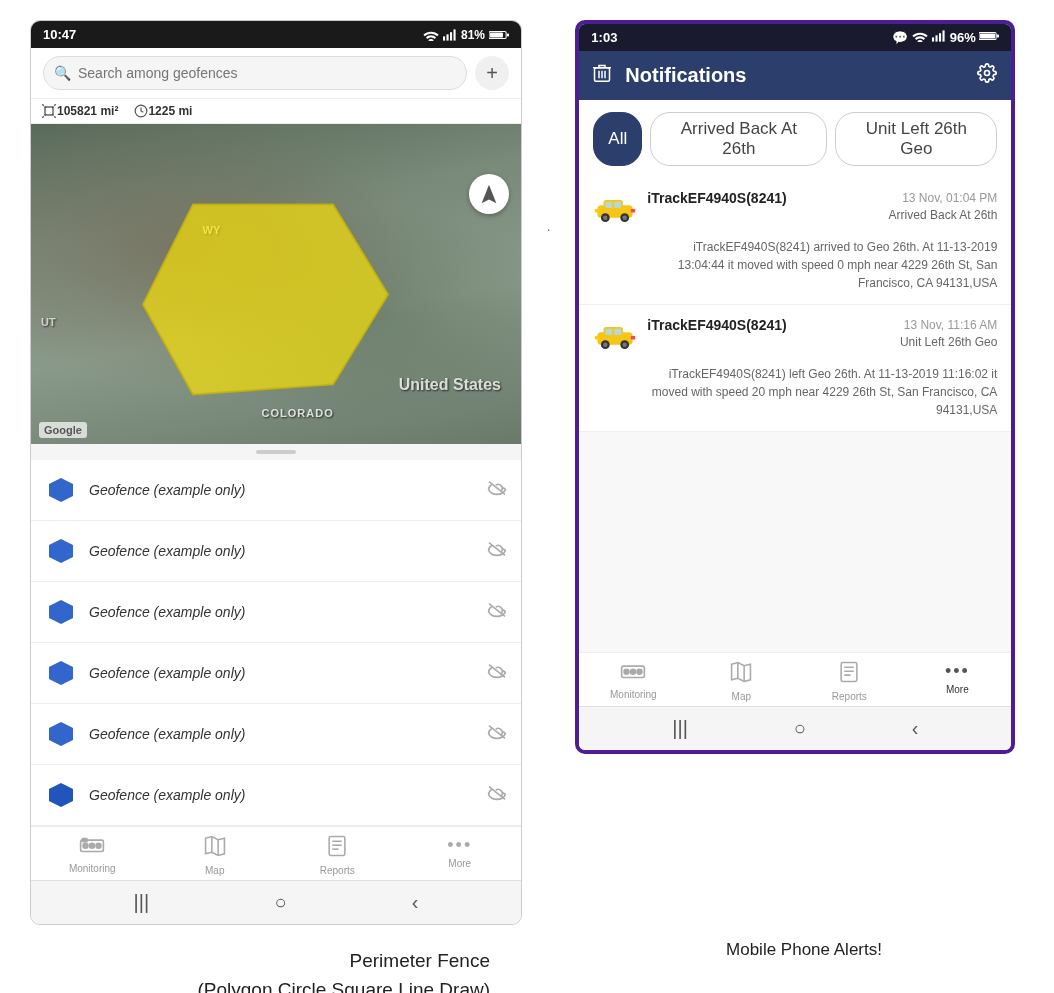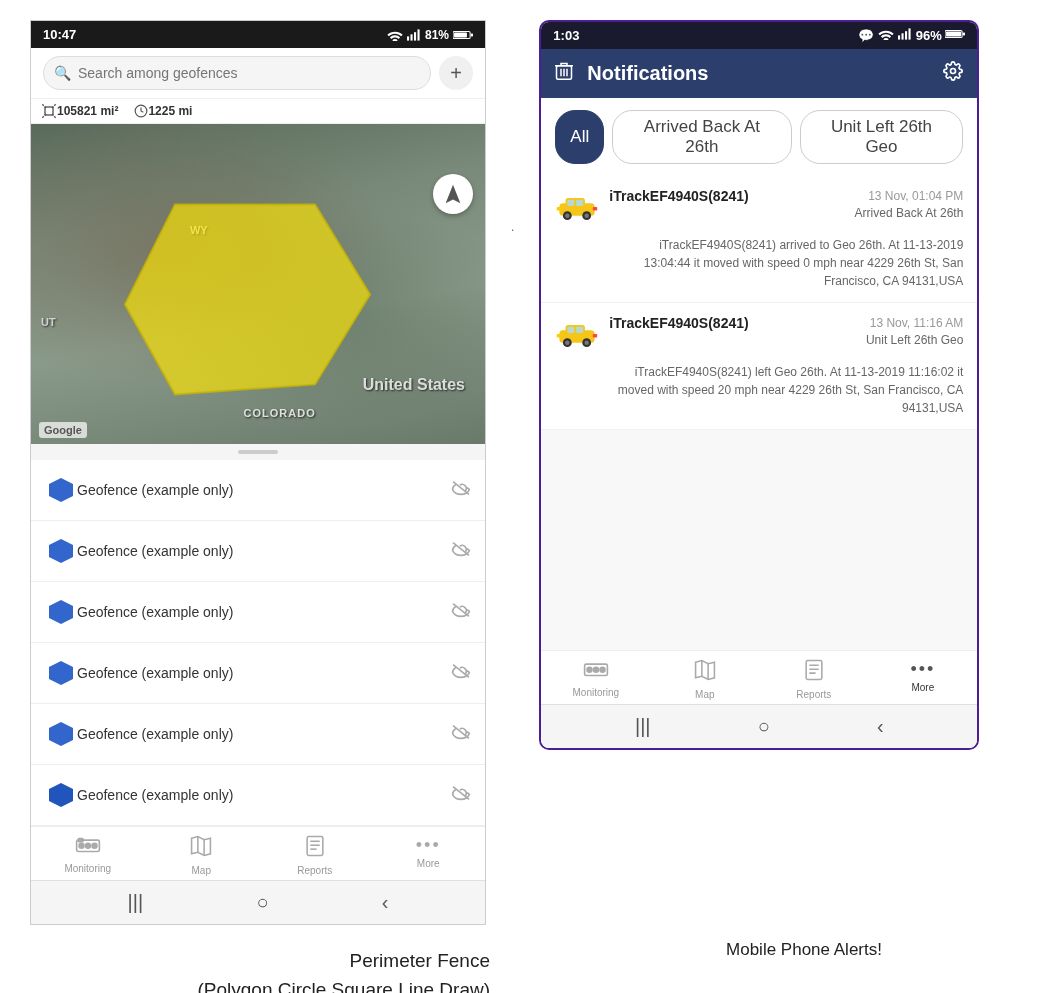--- a/index.html
+++ b/index.html
@@ -17,22 +17,22 @@
       display: flex;
       flex-direction: row;
       width: 1054px;
       padding: 20px 30px 0 30px;
       gap: 20px;
       align-items: flex-start;
     }
 
     
     .phone {
-      width: 456px;
-      border-radius: 0;
+      width: 492px;
+      border-radius: 10px;
       overflow: hidden;
       border: 1px solid #ccc;
       background: #fff;
       flex-shrink: 0;
     }
 
     .status-bar {
       background: #1a1a1a;
       color: #fff;
       display: flex;
@@ -242,20 +242,22 @@
     
     .geofence-list {
       background: #fff;
     }
 
     .geofence-item {
       display: flex;
       align-items: center;
       padding: 14px 14px;
       border-bottom: 1px solid #eee;
+      gap: 12px;
+      font-style: italic;
     }
 
     .geo-icon {
       width: 32px;
       height: 32px;
       display: flex;
       align-items: center;
       justify-content: center;
       flex-shrink: 0;
     }
@@ -323,21 +325,21 @@
       font-size: 12px;
       color: #666;
       padding-top: 200px;
     }
 
     
     .phone-right {
       width: 440px;
       border-radius: 10px;
       overflow: hidden;
-      border: 2px solid #4c1d95;
+      border: 4px solid #4c1d95;
       background: #fff;
       flex-shrink: 0;
     }
 
     .status-bar-dark {
       background: #1a1a2e;
       color: #fff;
       display: flex;
       justify-content: space-between;
       align-items: center;

